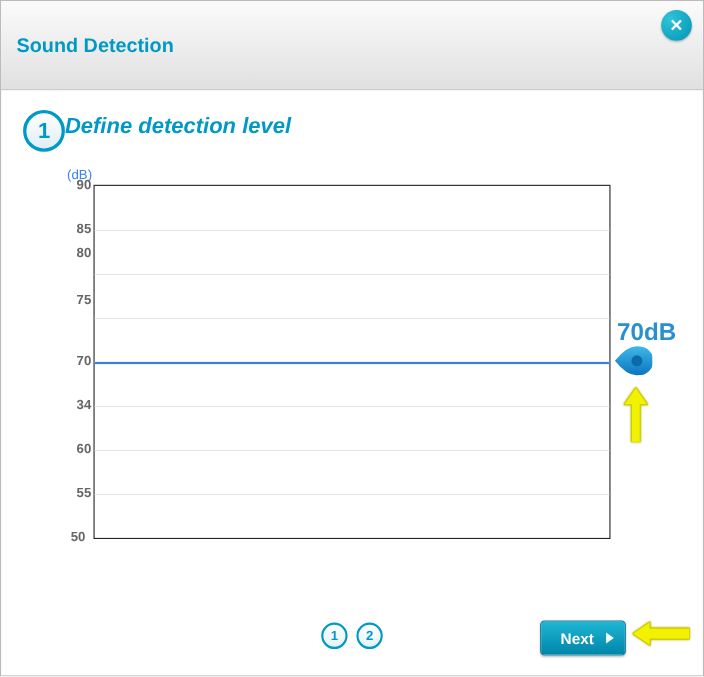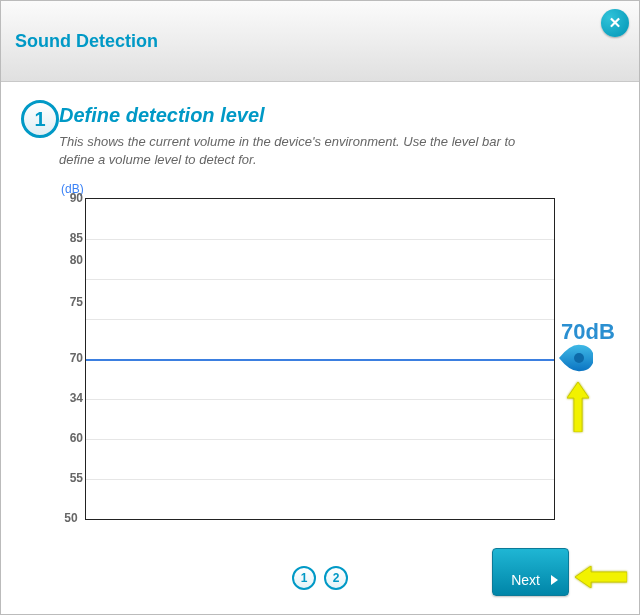--- a/index.html
+++ b/index.html
@@ -168,24 +168,24 @@
     justify-content: center;
     margin: 0 4px;
     background: linear-gradient(#fff,#e4f3f8);
     cursor: pointer;
   }
   .next-btn {
     position: absolute;
     right: 70px;
     bottom: 18px;
     height: 30px;
-    padding: 16px 28px 0 18px;
+    padding: 0 28px 0 18px;
     background: linear-gradient(#1fb6d4, #0085a8);
     color: #fff;
-    font-weight: normal;
+    font-weight: bold;
     font-size: 14px;
     border-radius: 4px;
     border: 1px solid #0b7a98;
     display: inline-flex;
     align-items: center;
     cursor: pointer;
     box-shadow: 0 1px 2px rgba(0,0,0,0.25);
   }
   .next-btn .tri {
     position: absolute;
@@ -206,21 +206,20 @@
   </div>
   <div class="close-btn">
     <span>✕</span>
   </div>
 
   <div class="content">
     <div class="step-row">
       <div class="step-circle">1</div>
       <div class="step-text">
         <div class="step-title">Define detection level</div>
-        <div class="step-desc">This shows the current volume in the device's environment. Use the level bar to define a volume level to detect for.</div>
       </div>
     </div>
 
     <div class="chart-area">
       <div class="axis-label">(dB)</div>
       <div class="chart-box">
           <div class="grid-line" style="top: 40px;"></div>
           <div class="grid-line" style="top: 80px;"></div>
           <div class="grid-line" style="top: 120px;"></div>
           <div class="grid-line" style="top: 160px;"></div>

